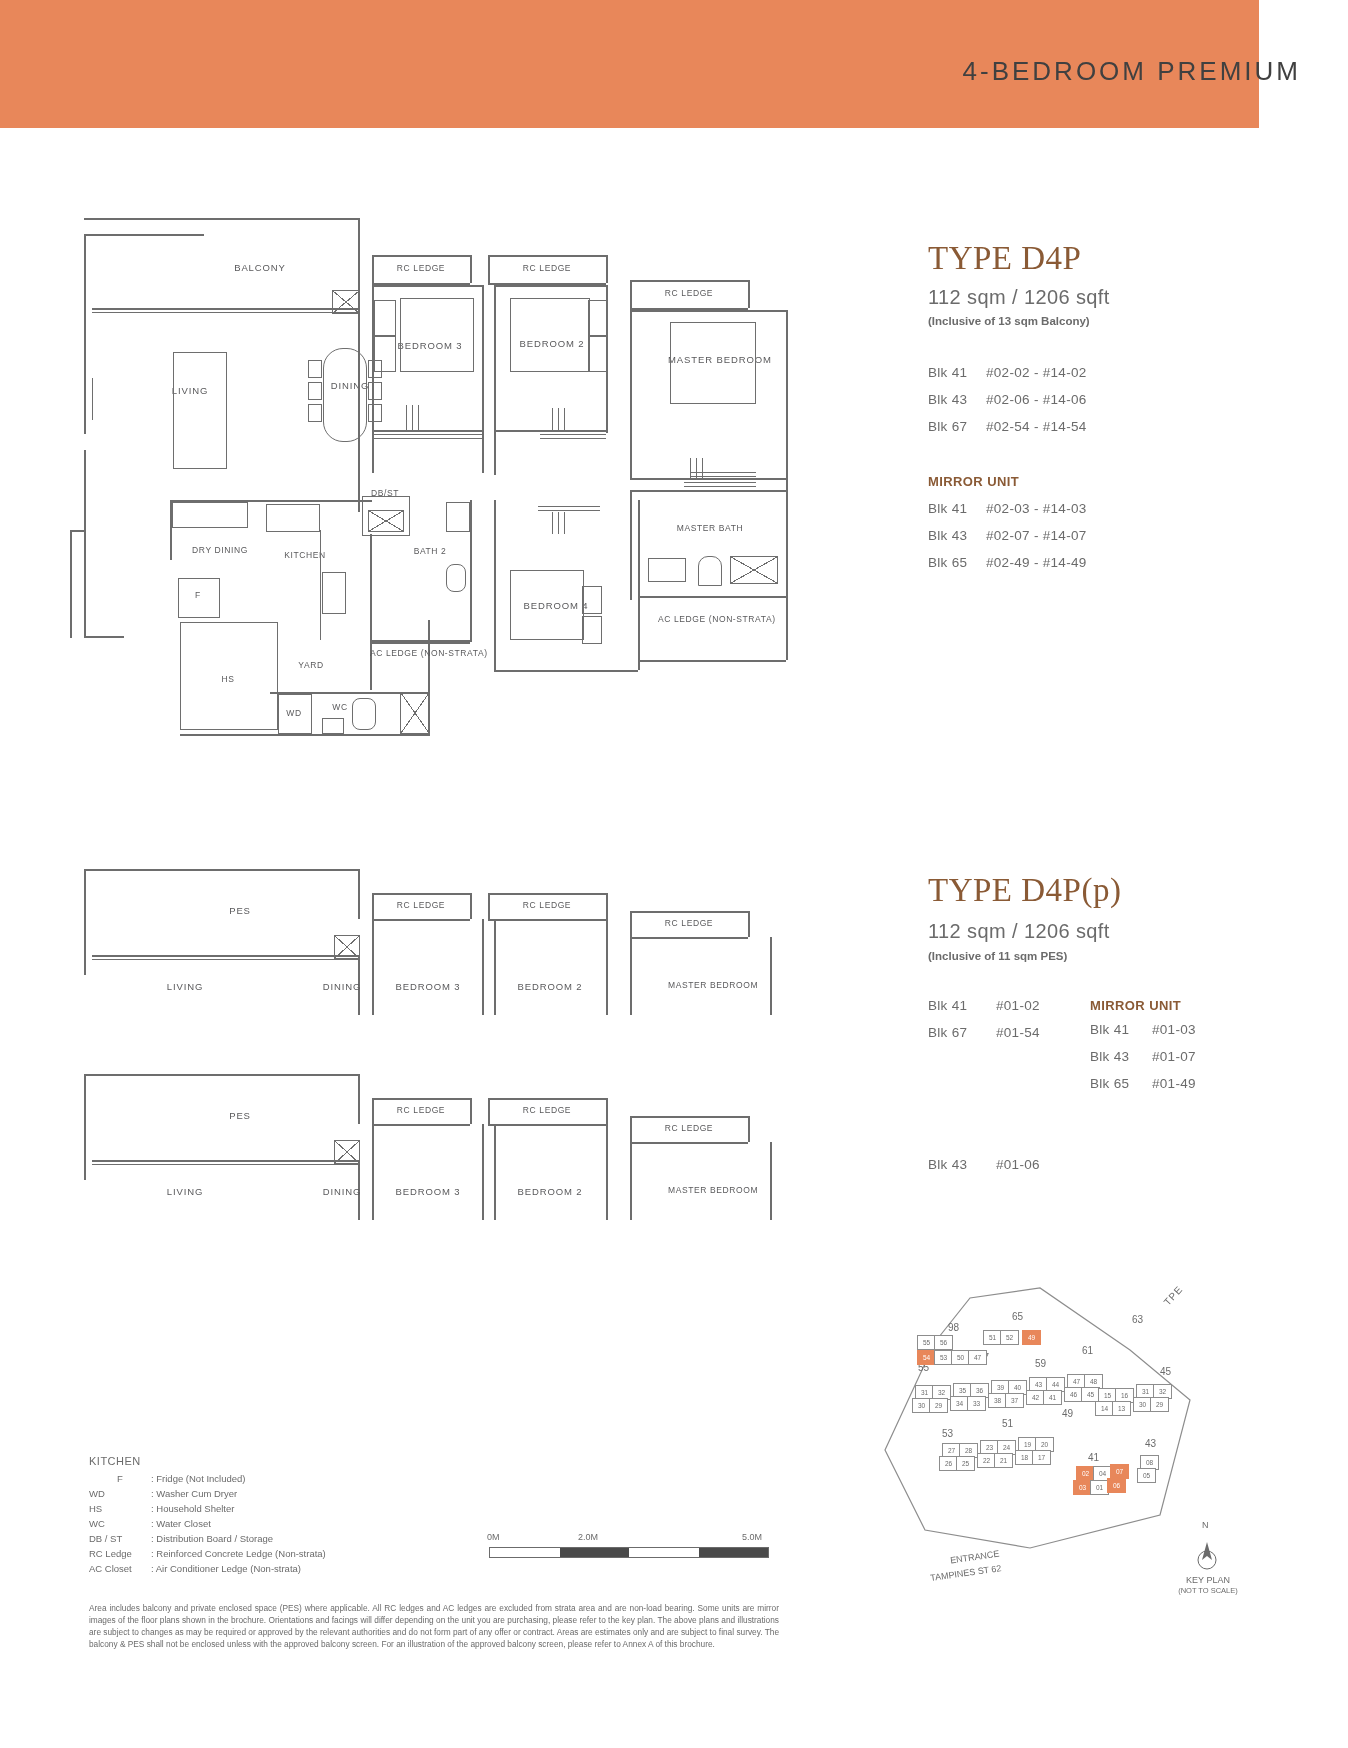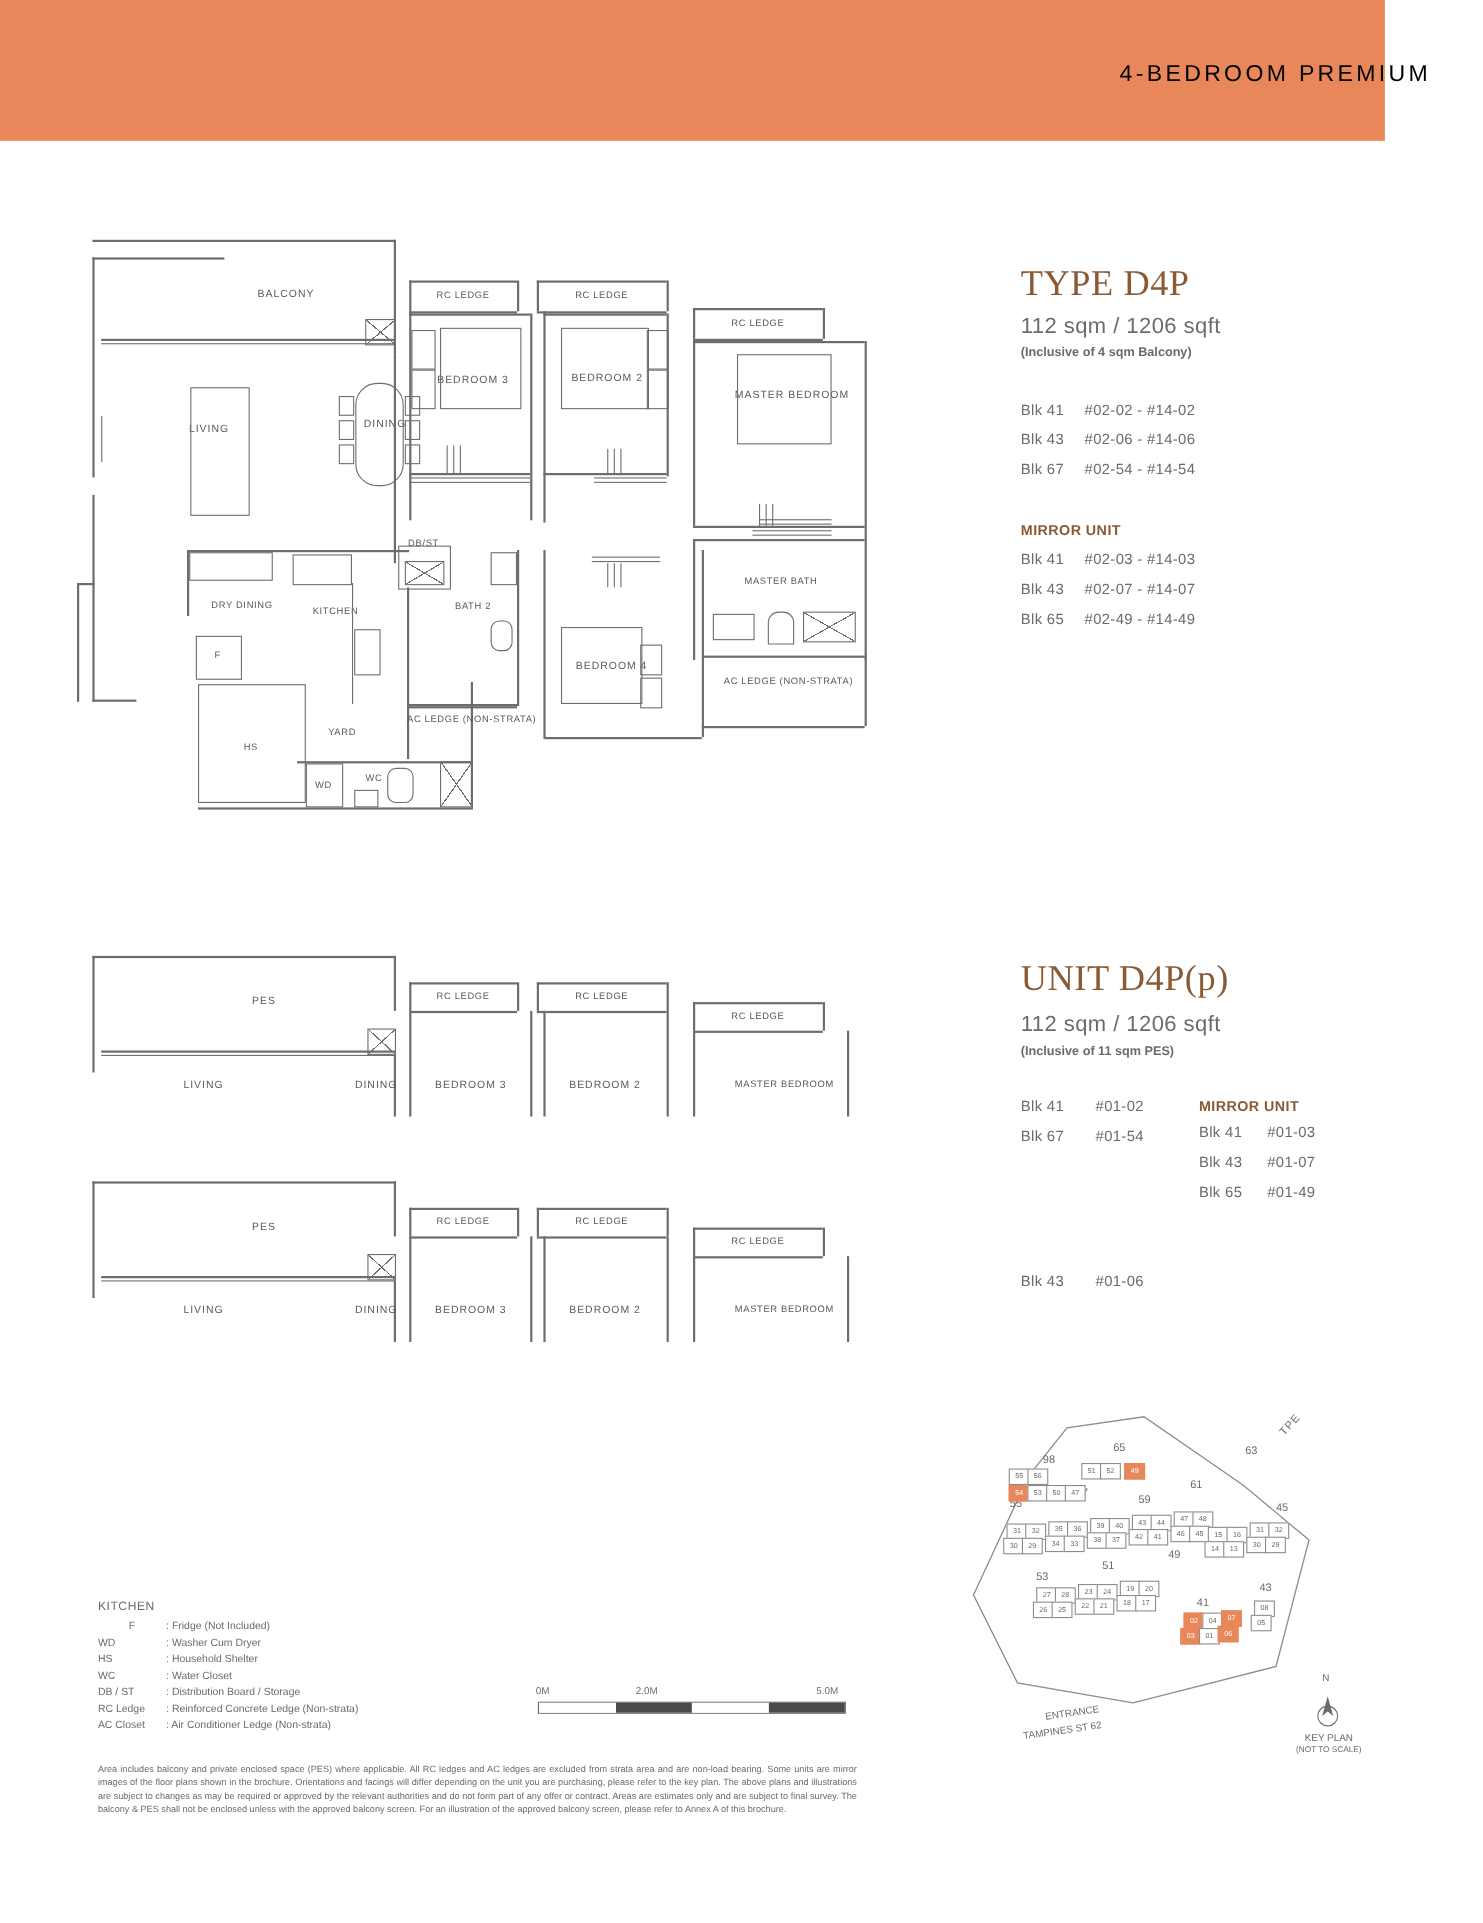--- a/index.html
+++ b/index.html
@@ -5,21 +5,21 @@
   html,body{margin:0;padding:0;}
   body{
     width:1348px;height:1748px;position:relative;background:#ffffff;
     font-family:"Liberation Sans",sans-serif;color:#4a4a4a;
     -webkit-font-smoothing:antialiased;
   }
   .header-band{
     position:absolute;left:0;top:0;width:1259px;height:128px;background:#e8875a;
   }
   .header-title{
-    position:absolute;right:47px;top:56px;color:#000000;font-size:21px;letter-spacing:3px;
+    position:absolute;right:47px;top:56px;color:#404040;font-size:26px;letter-spacing:3px;
     font-weight:500;
   }
 
   
   .plan{position:absolute;}
   .ln{position:absolute;background:#6e6e6e;}
   .ln.h{height:1px;}
   .ln.v{width:1px;}
   .thick.h{height:2px;background:#6d6d6d;}
   .thick.v{width:2px;background:#6d6d6d;}
@@ -215,21 +215,21 @@
   <div class="ln h" style="left:620px;top:276px;width:66px;"></div>
 
   <div class="ln thick h" style="left:568px;top:396px;width:148px;"></div>
   <div class="ln thick h" style="left:568px;top:460px;width:148px;"></div>
   <div class="ln thick v" style="left:716px;top:396px;height:64px;"></div>
   <div class="rm sm" style="left:588px;top:414px;width:110px;line-height:11px;"><span>AC LEDGE (NON-STRATA)</span></div>
 </div>
 
 <div class="type-title" style="left:928px;top:240px;">TYPE D4P</div>
 <div class="type-area" style="left:928px;top:286px;">112 sqm / 1206 sqft</div>
-<div class="type-sub" style="left:928px;top:315px;">(Inclusive of 4 sqm Balcony)</div>
+<div class="type-sub" style="left:928px;top:315px;">(Inclusive of 13 sqm Balcony)</div>
 
 <div class="unit-line" style="left:928px;top:365px;">
   <span style="display:inline-block;width:58px;">Blk 41</span><span>#02-02  -  #14-02</span>
 </div>
 <div class="unit-line" style="left:928px;top:392px;">
   <span style="display:inline-block;width:58px;">Blk 43</span><span>#02-06  -  #14-06</span>
 </div>
 <div class="unit-line" style="left:928px;top:419px;">
   <span style="display:inline-block;width:58px;">Blk 67</span><span>#02-54  -  #14-54</span>
 </div>
@@ -318,21 +318,21 @@
   <div class="ln thick h" style="left:560px;top:56px;width:118px;"></div>
   <div class="ln thick v" style="left:560px;top:56px;height:26px;"></div>
   <div class="ln thick v" style="left:678px;top:56px;height:26px;"></div>
   <div class="ln thick h" style="left:560px;top:82px;width:118px;"></div>
   <div class="rm sm" style="left:578px;top:63px;width:82px;">RC  LEDGE</div>
   <div class="ln thick v" style="left:560px;top:82px;height:78px;"></div>
   <div class="ln thick v" style="left:700px;top:82px;height:78px;"></div>
   <div class="rm sm" style="left:598px;top:124px;width:86px;line-height:12px;">MASTER BEDROOM</div>
 </div>
 
-<div class="type-title" style="left:928px;top:872px;">UNIT D4P(p)</div>
+<div class="type-title" style="left:928px;top:872px;">TYPE D4P(p)</div>
 <div class="type-area" style="left:928px;top:920px;">112 sqm / 1206 sqft</div>
 <div class="type-sub" style="left:928px;top:950px;">(Inclusive of 11 sqm PES)</div>
 
 <div class="unit-line" style="left:928px;top:998px;">
   <span style="display:inline-block;width:68px;">Blk 41</span><span>#01-02</span>
 </div>
 <div class="unit-line" style="left:928px;top:1025px;">
   <span style="display:inline-block;width:68px;">Blk 67</span><span>#01-54</span>
 </div>
 

